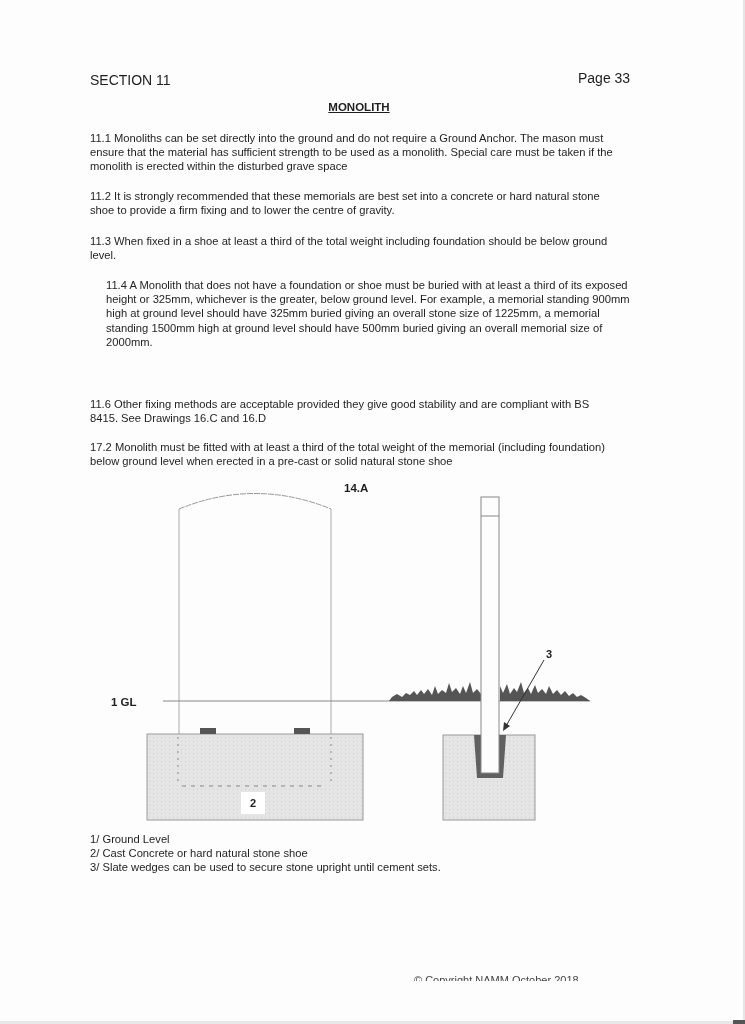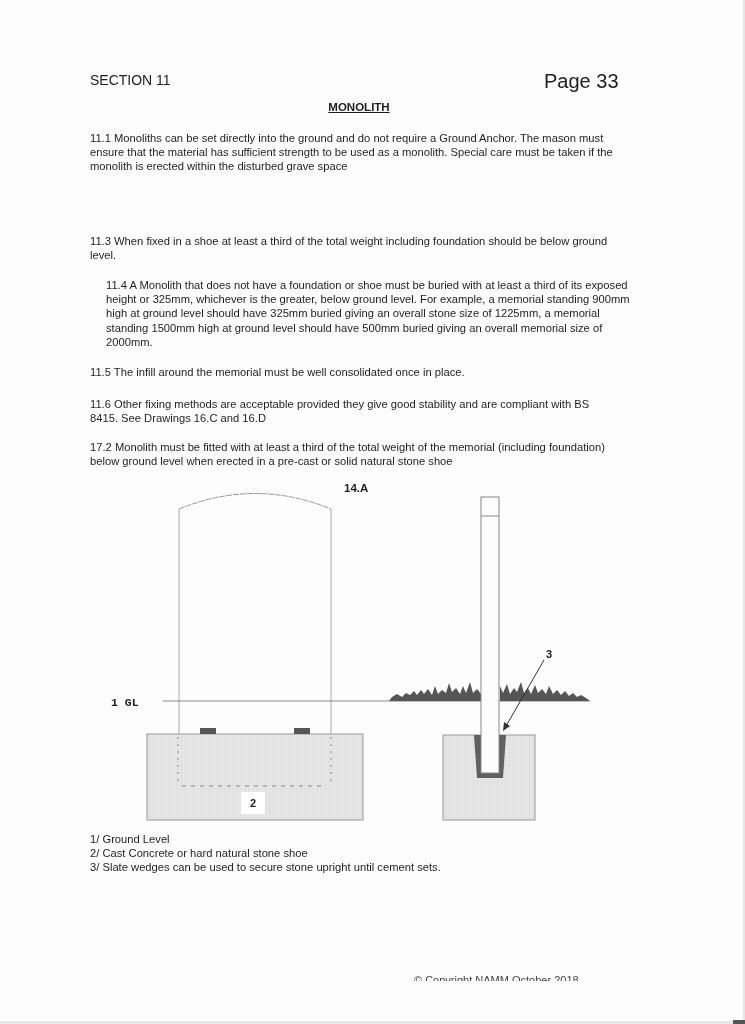--- a/index.html
+++ b/index.html
@@ -5,55 +5,55 @@
   html, body { margin: 0; padding: 0; }
   body {
     width: 745px; height: 1024px; overflow: hidden;
     background: #fdfdfd;
     font-family: "Liberation Sans", sans-serif;
     color: #1e1e1e;
     position: relative;
   }
   .page { position: absolute; left: 0; top: 0; width: 745px; height: 1024px; }
   .header-left { position: absolute; left: 90px; top: 72px; font-size: 14px; }
-  .header-right { position: absolute; left: 544px; top: 70px; font-size: 20px; }
+  .header-right { position: absolute; left: 578px; top: 70px; font-size: 14px; }
   .title { position: absolute; left: 0; width: 704px; top: 101px; text-align: center; font-size: 11.5px; font-weight: bold; text-decoration: underline; padding-left: 14px; box-sizing: border-box;}
   .para { position: absolute; left: 90px; width: 530px; font-size: 11.2px; line-height: 14.2px; }
   .p1 { top: 131px; }
   .p2 { top: 189px; }
   .p3 { top: 234px; }
   .p4 { top: 278px; margin-left: 16px; }
   .p5 { top: 365px; }
   .p6 { top: 397px; }
   .p7 { top: 440px; }
   .notes { position: absolute; left: 90px; top: 832px; font-size: 11.2px; line-height: 14.2px; }
   .footer { position: absolute; left: 414px; top: 972px; font-size: 11px; color: #444; height: 9px; overflow: hidden; line-height: 16px; }
   .diagram { position: absolute; left: 0; top: 470px; }
   .fig-label { position: absolute; left: 344px; top: 482px; font-size: 11.5px; font-weight: bold; }
-  .gl-label { position: absolute; left: 111px; top: 696px; font-size: 11.5px; font-weight: bold; font-family: Liberation Mono, monospace; }
+  .gl-label { position: absolute; left: 111px; top: 696px; font-size: 11.5px; font-weight: bold; }
   .num3 { position: absolute; left: 546px; top: 648px; font-size: 11px; font-weight: bold; }
   .num2 { position: absolute; left: 241px; top: 792px; width: 24px; height: 22px; background: #fff; font-size: 11px; font-weight: bold; text-align: center; line-height: 22px; }
   .edge-right { position: absolute; right: 0; top: 0; width: 2px; height: 1024px; background: #e6e6e6; }
   .edge-bottom { position: absolute; left: 0; bottom: 0; width: 745px; height: 3px; background: #e8e8e8; }
   .corner { position: absolute; right: 0; bottom: 0; width: 12px; height: 4px; background: #555; }
 </style>
 </head>
 <body>
 
 <div class="page">
 
   <div class="header-left">SECTION 11</div>
   <div class="header-right">Page 33</div>
 
   <div class="title">MONOLITH</div>
 
   <div class="para p1">11.1 Monoliths can be set directly into the ground and do not require a Ground Anchor. The mason must ensure that the material has sufficient strength to be used as a monolith. Special care must be taken if the monolith is erected within the disturbed grave space</div>
+  <div class="para p2">11.2 It is strongly recommended that these memorials are best set into a concrete or hard natural stone shoe to provide a firm fixing and to lower the centre of gravity.</div>
   <div class="para p3">11.3 When fixed in a shoe at least a third of the total weight including foundation should be below ground level.</div>
   <div class="para p4">11.4 A Monolith that does not have a foundation or shoe must be buried with at least a third of its exposed height or 325mm, whichever is the greater, below ground level. For example, a memorial standing 900mm high at ground level should have 325mm buried giving an overall stone size of 1225mm, a memorial standing 1500mm high at ground level should have 500mm buried giving an overall memorial size of 2000mm.</div>
-  <div class="para p5">11.5 The infill around the memorial must be well consolidated once in place.</div>
   <div class="para p6">11.6 Other fixing methods are acceptable provided they give good stability and are compliant with BS 8415. See Drawings 16.C and 16.D</div>
   <div class="para p7">17.2 Monolith must be fitted with at least a third of the total weight of the memorial (including foundation) below ground level when erected in a pre-cast or solid natural stone shoe</div>
 
   <svg class="diagram" width="745" height="360" viewBox="0 470 745 360">
     <defs>
       <pattern id="speckle" width="4" height="4" patternUnits="userSpaceOnUse">
         <rect width="4" height="4" fill="#e4e4e4"></rect>
         <rect x="1" y="1" width="1" height="1" fill="#d2d2d2"></rect>
         <rect x="3" y="2" width="1" height="1" fill="#ececec"></rect>
       </pattern>

